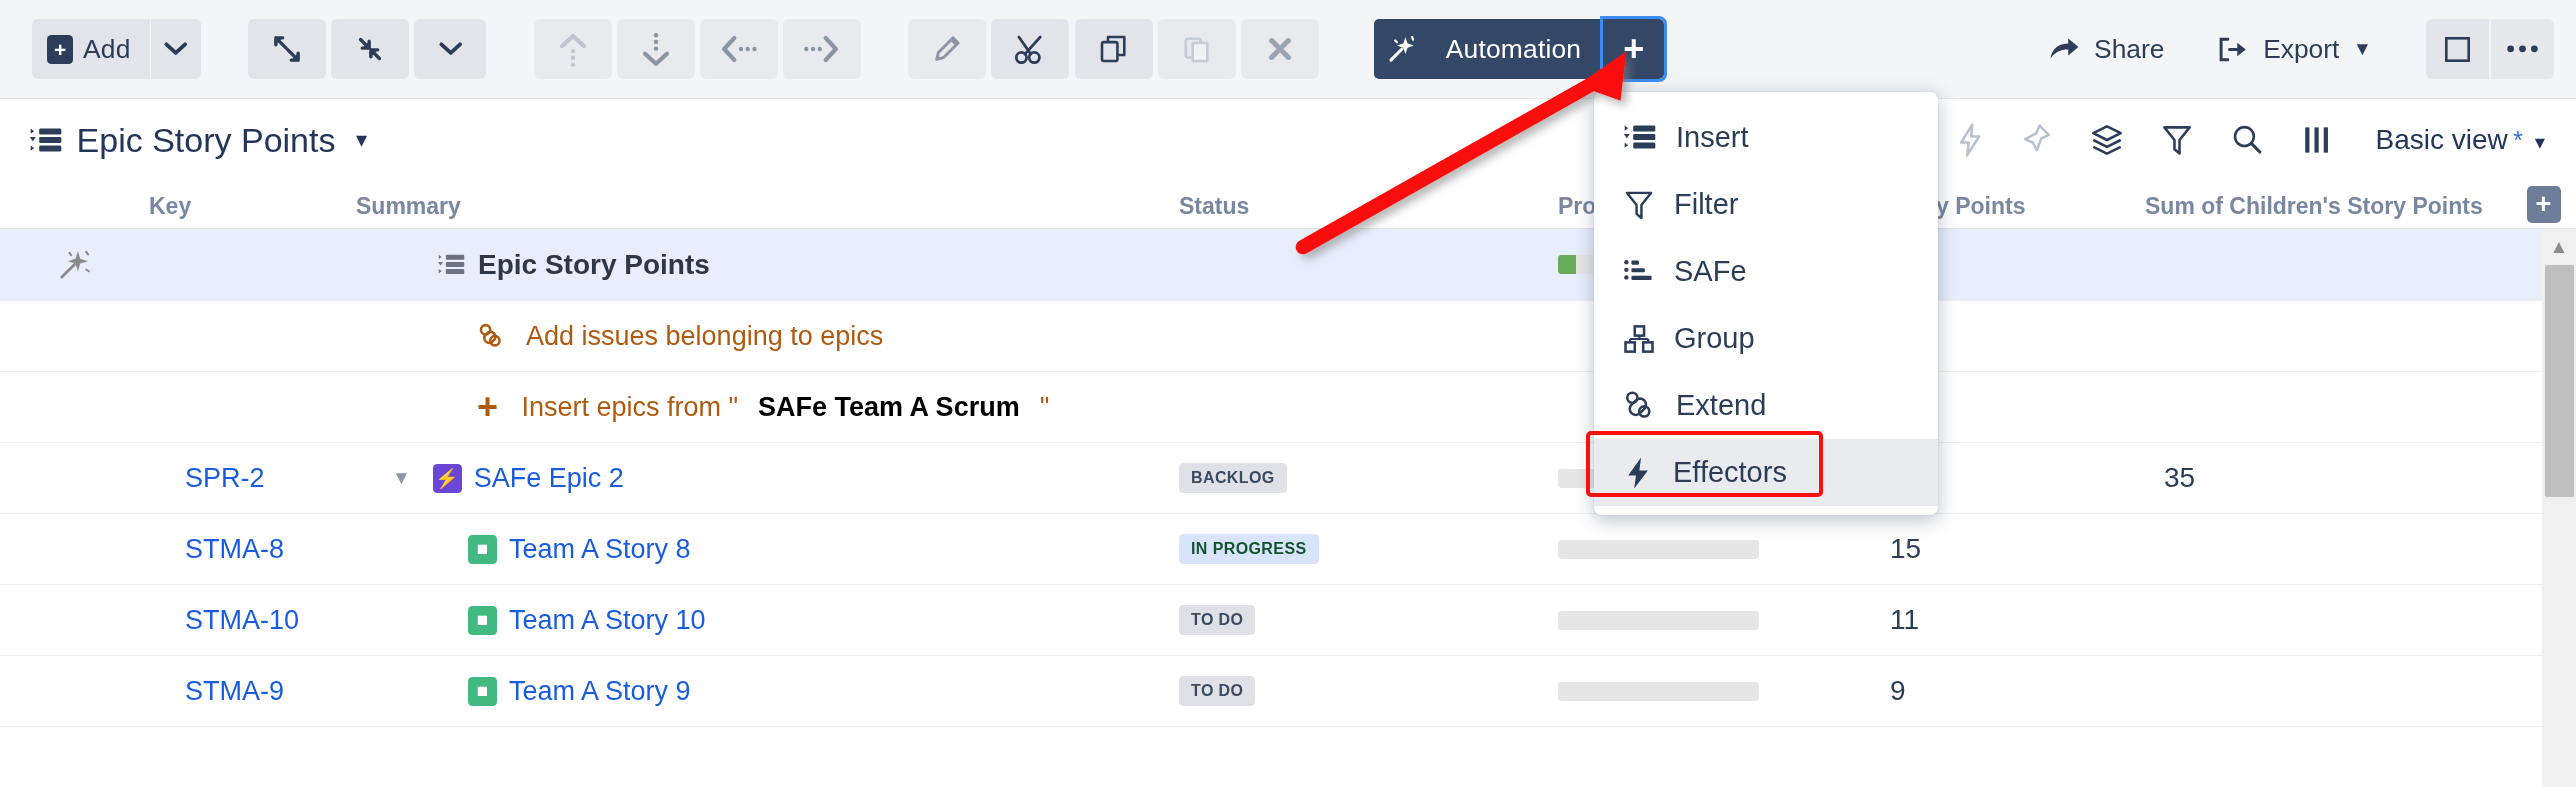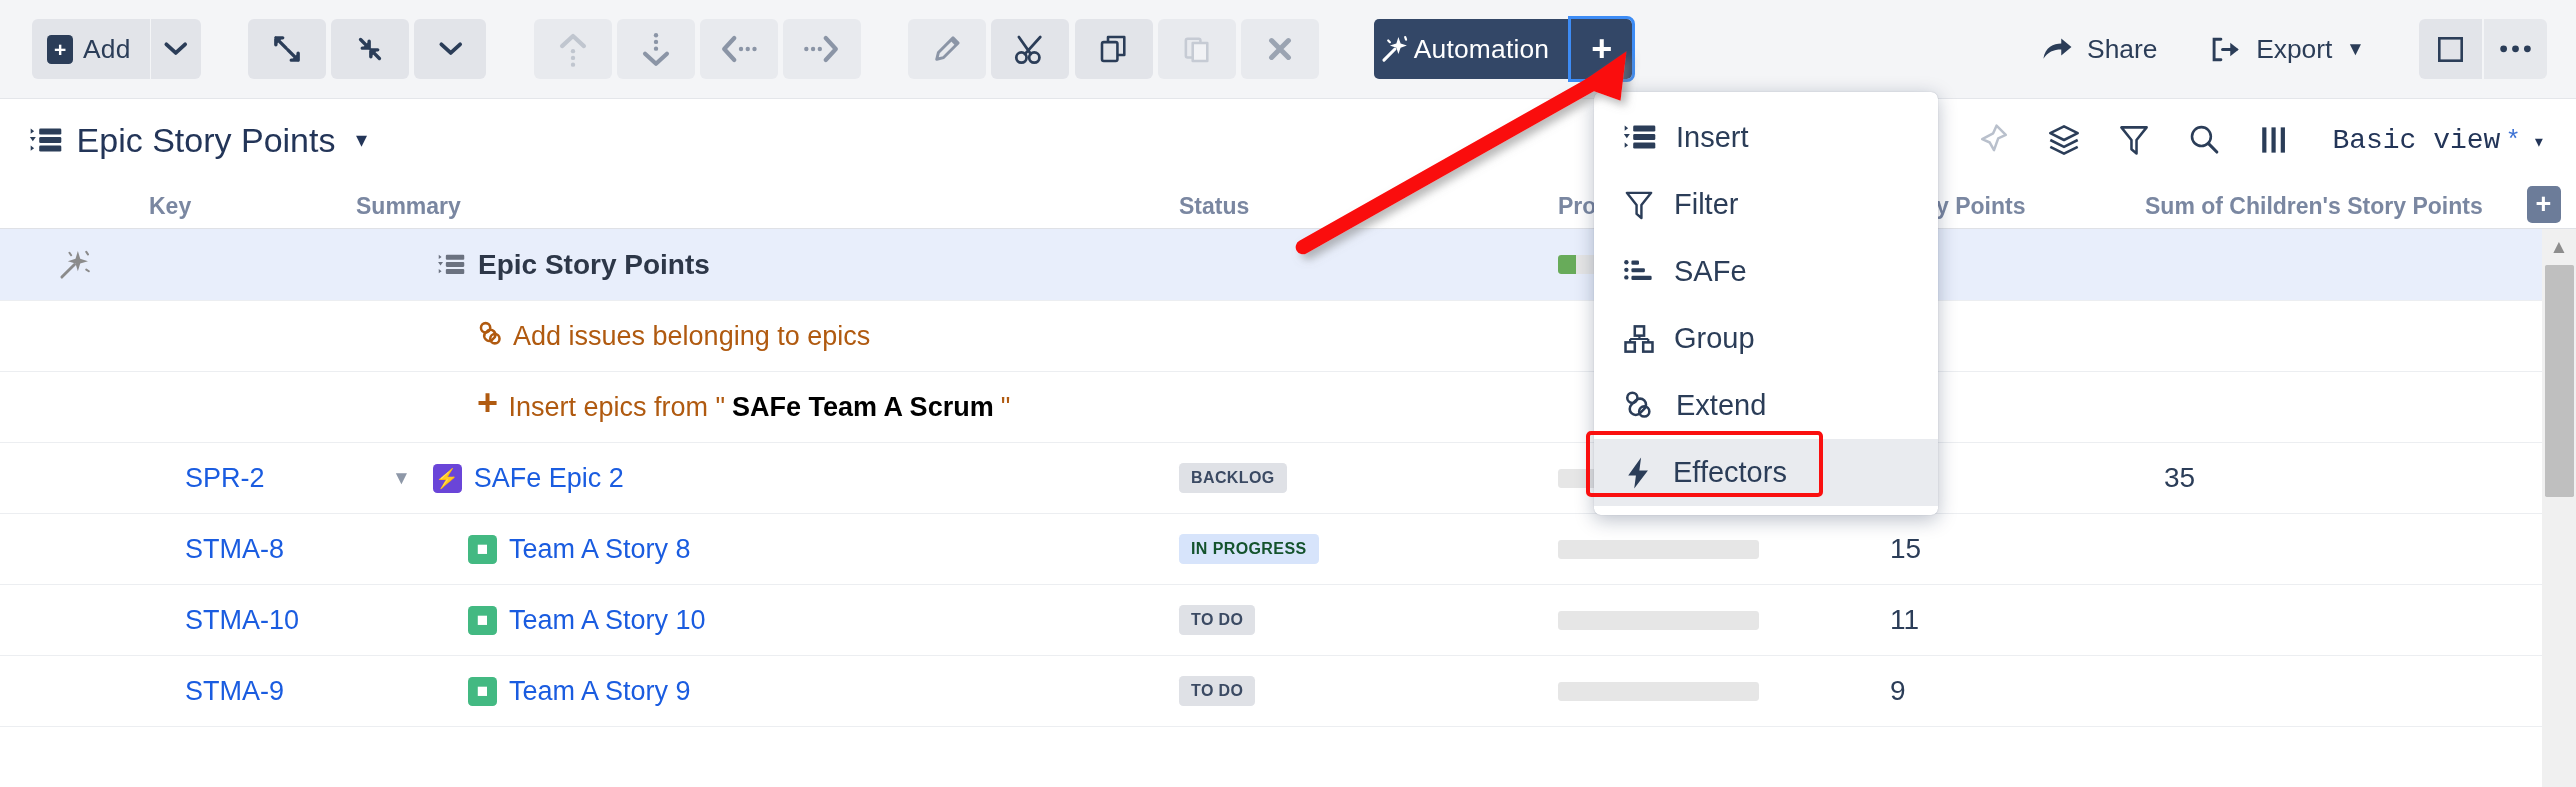--- a/index.html
+++ b/index.html
@@ -38,35 +38,35 @@
     background: #2b3d58; color: #fff;
     display: flex; align-items: center; justify-content: center;
     font-size: 21px; font-weight: bold; line-height: 1;
   }
   .ico-muted { opacity: .42; }
 
   .automation-wrap { display: flex; align-items: center; margin-left: 55px; }
   .automation-btn {
     height: 60px; background: #334767; color: #fff;
     border: none; border-radius: 5.1px 0 0 5.1px;
-    display: flex; align-items: center; gap: 2px;
-    padding: 0 22px 0 4px; cursor: pointer;
+    display: flex; align-items: center; gap: 27px;
+    padding: 0 22px 0 11px; cursor: pointer;
   }
   .automation-btn .tb-label { color: #fff; font-size: 26.4px; }
   .plus-btn {
     height: 60px; width: 61px; background: #334767;
     border: none; border-radius: 0 5.1px 5.1px 0;
     display: flex; align-items: center; justify-content: center;
     color: #fff; cursor: pointer;
     outline: 3.4px solid #3d8cf5; outline-offset: -0.9px;
     position: relative; z-index: 5;
   }
   .plus-btn span { font-size: 36px; font-weight: bold; line-height: .8; }
 
-  .tb-right { margin-left: auto; display: flex; align-items: flex-end; margin-right: 29px; }
+  .tb-right { margin-left: auto; display: flex; align-items: flex-end; margin-right: 22px; }
   .tb-text-btn {
     display: flex; align-items: center; gap: 13.6px;
     background: none; border: none; cursor: pointer;
     color: #2b3d58; font-size: 26.4px; padding: 0 25.5px; height: 60px;
   }
   .tb-iconpair { display: flex; align-items: center; margin-left: 29px; }
   .tb-sq {
     width: 63px; height: 60px; background: #e2e4e9; border: none;
     display: flex; align-items: center; justify-content: center; cursor: pointer;
   }
@@ -80,21 +80,21 @@
   }
   .doc-title {
     display: flex; align-items: center; gap: 13.6px;
     margin-left: 29px; color: #233558; font-size: 34px; cursor: pointer;
   }
   .doc-title .chev { font-size: 22px; margin-left: 6.8px; color: #233558; }
   .view-tools { margin-left: auto; display: flex; align-items: center; gap: 36px; margin-right: 31px; }
   .vt-ico { cursor: pointer; display: flex; align-items: center; }
   .basic-view {
     display: flex; align-items: baseline; gap: 5.1px;
-    font-size: 28px; color: #233558; cursor: pointer; margin-left: 6.8px; font-family: Liberation Mono, monospace;
+    font-size: 28px; color: #233558; cursor: pointer; margin-left: 6.8px;
   }
   .basic-view .star { color: #3d72d4; font-size: 25.5px; }
   .basic-view .chev { font-size: 20.4px; margin-left: 6.8px; }
 
   
   .tablewrap { position: absolute; left: 0; top: 180px; width: 2576px; height: 608px; background: #fff; }
   .thead {
     display: flex; align-items: flex-end; height: 49px;
     border-bottom: 1.7px solid #dfe1e6; background: #fff;
   }
@@ -111,21 +111,21 @@
   .col-sumpts { width: 366px; flex: none; }
   .col-add    { width: 65px; flex: none; }
 
   .row { display: flex; align-items: center; height: 71px; border-bottom: 0.9px solid #eceef1; }
   .row.highlight { background: #e8eefb; height: 72px; }
 
   .cell { display: flex; align-items: center; height: 100%; }
   .key-link { color: #1a5ce0; font-size: 27px; cursor: pointer; }
   .summary-txt { color: #1a5ce0; font-size: 27px; cursor: pointer; }
   .summary-bold { color: #2d3748; font-size: 28px; font-weight: bold; }
-  .action-txt { color: #b05a10; font-size: 27px; cursor: pointer; display: flex; gap: 7px; }
+  .action-txt { color: #b05a10; font-size: 27px; cursor: pointer; display: flex; align-items: center; gap: 20px; }
   .action-txt b { color: #000000; }
 
   .indent-1 { padding-left: 36px; }
   .indent-2 { padding-left: 81px; }
   .indent-3 { padding-left: 121px; }
 
   .itype {
     width: 29px; height: 29px; border-radius: 4.3px; flex: none;
     display: flex; align-items: center; justify-content: center;
     color: #fff; font-size: 19px; font-weight: bold;

